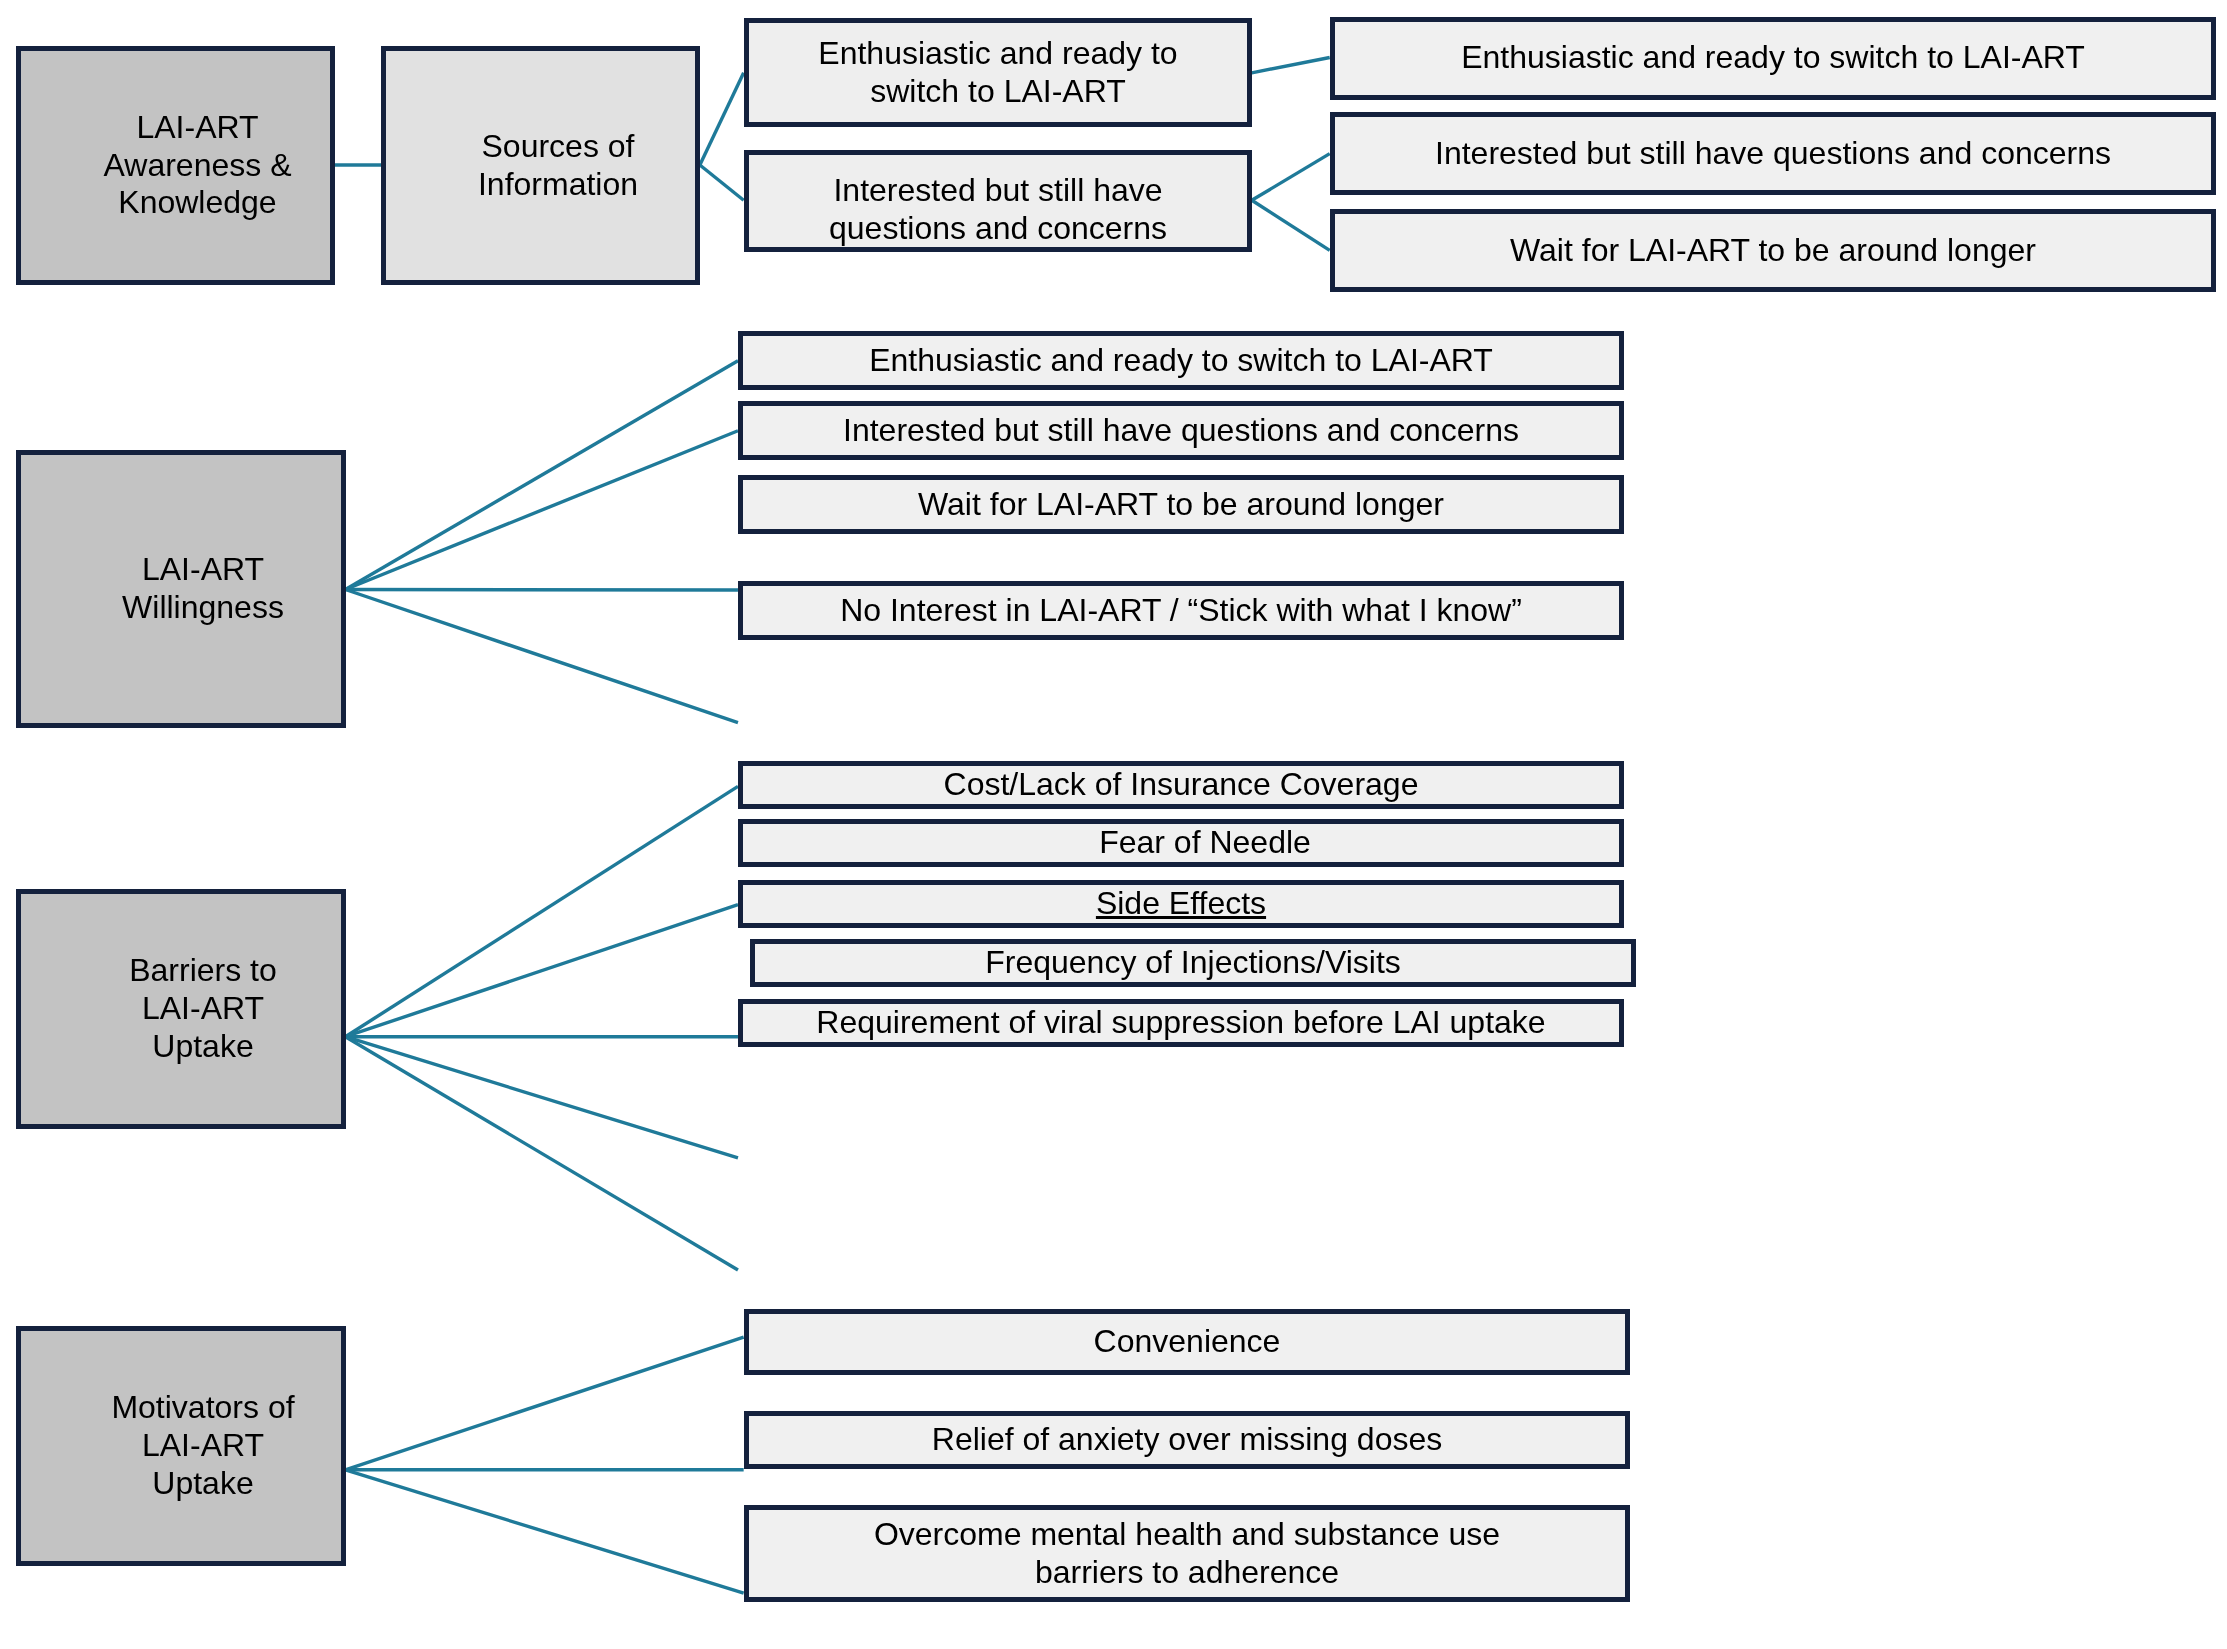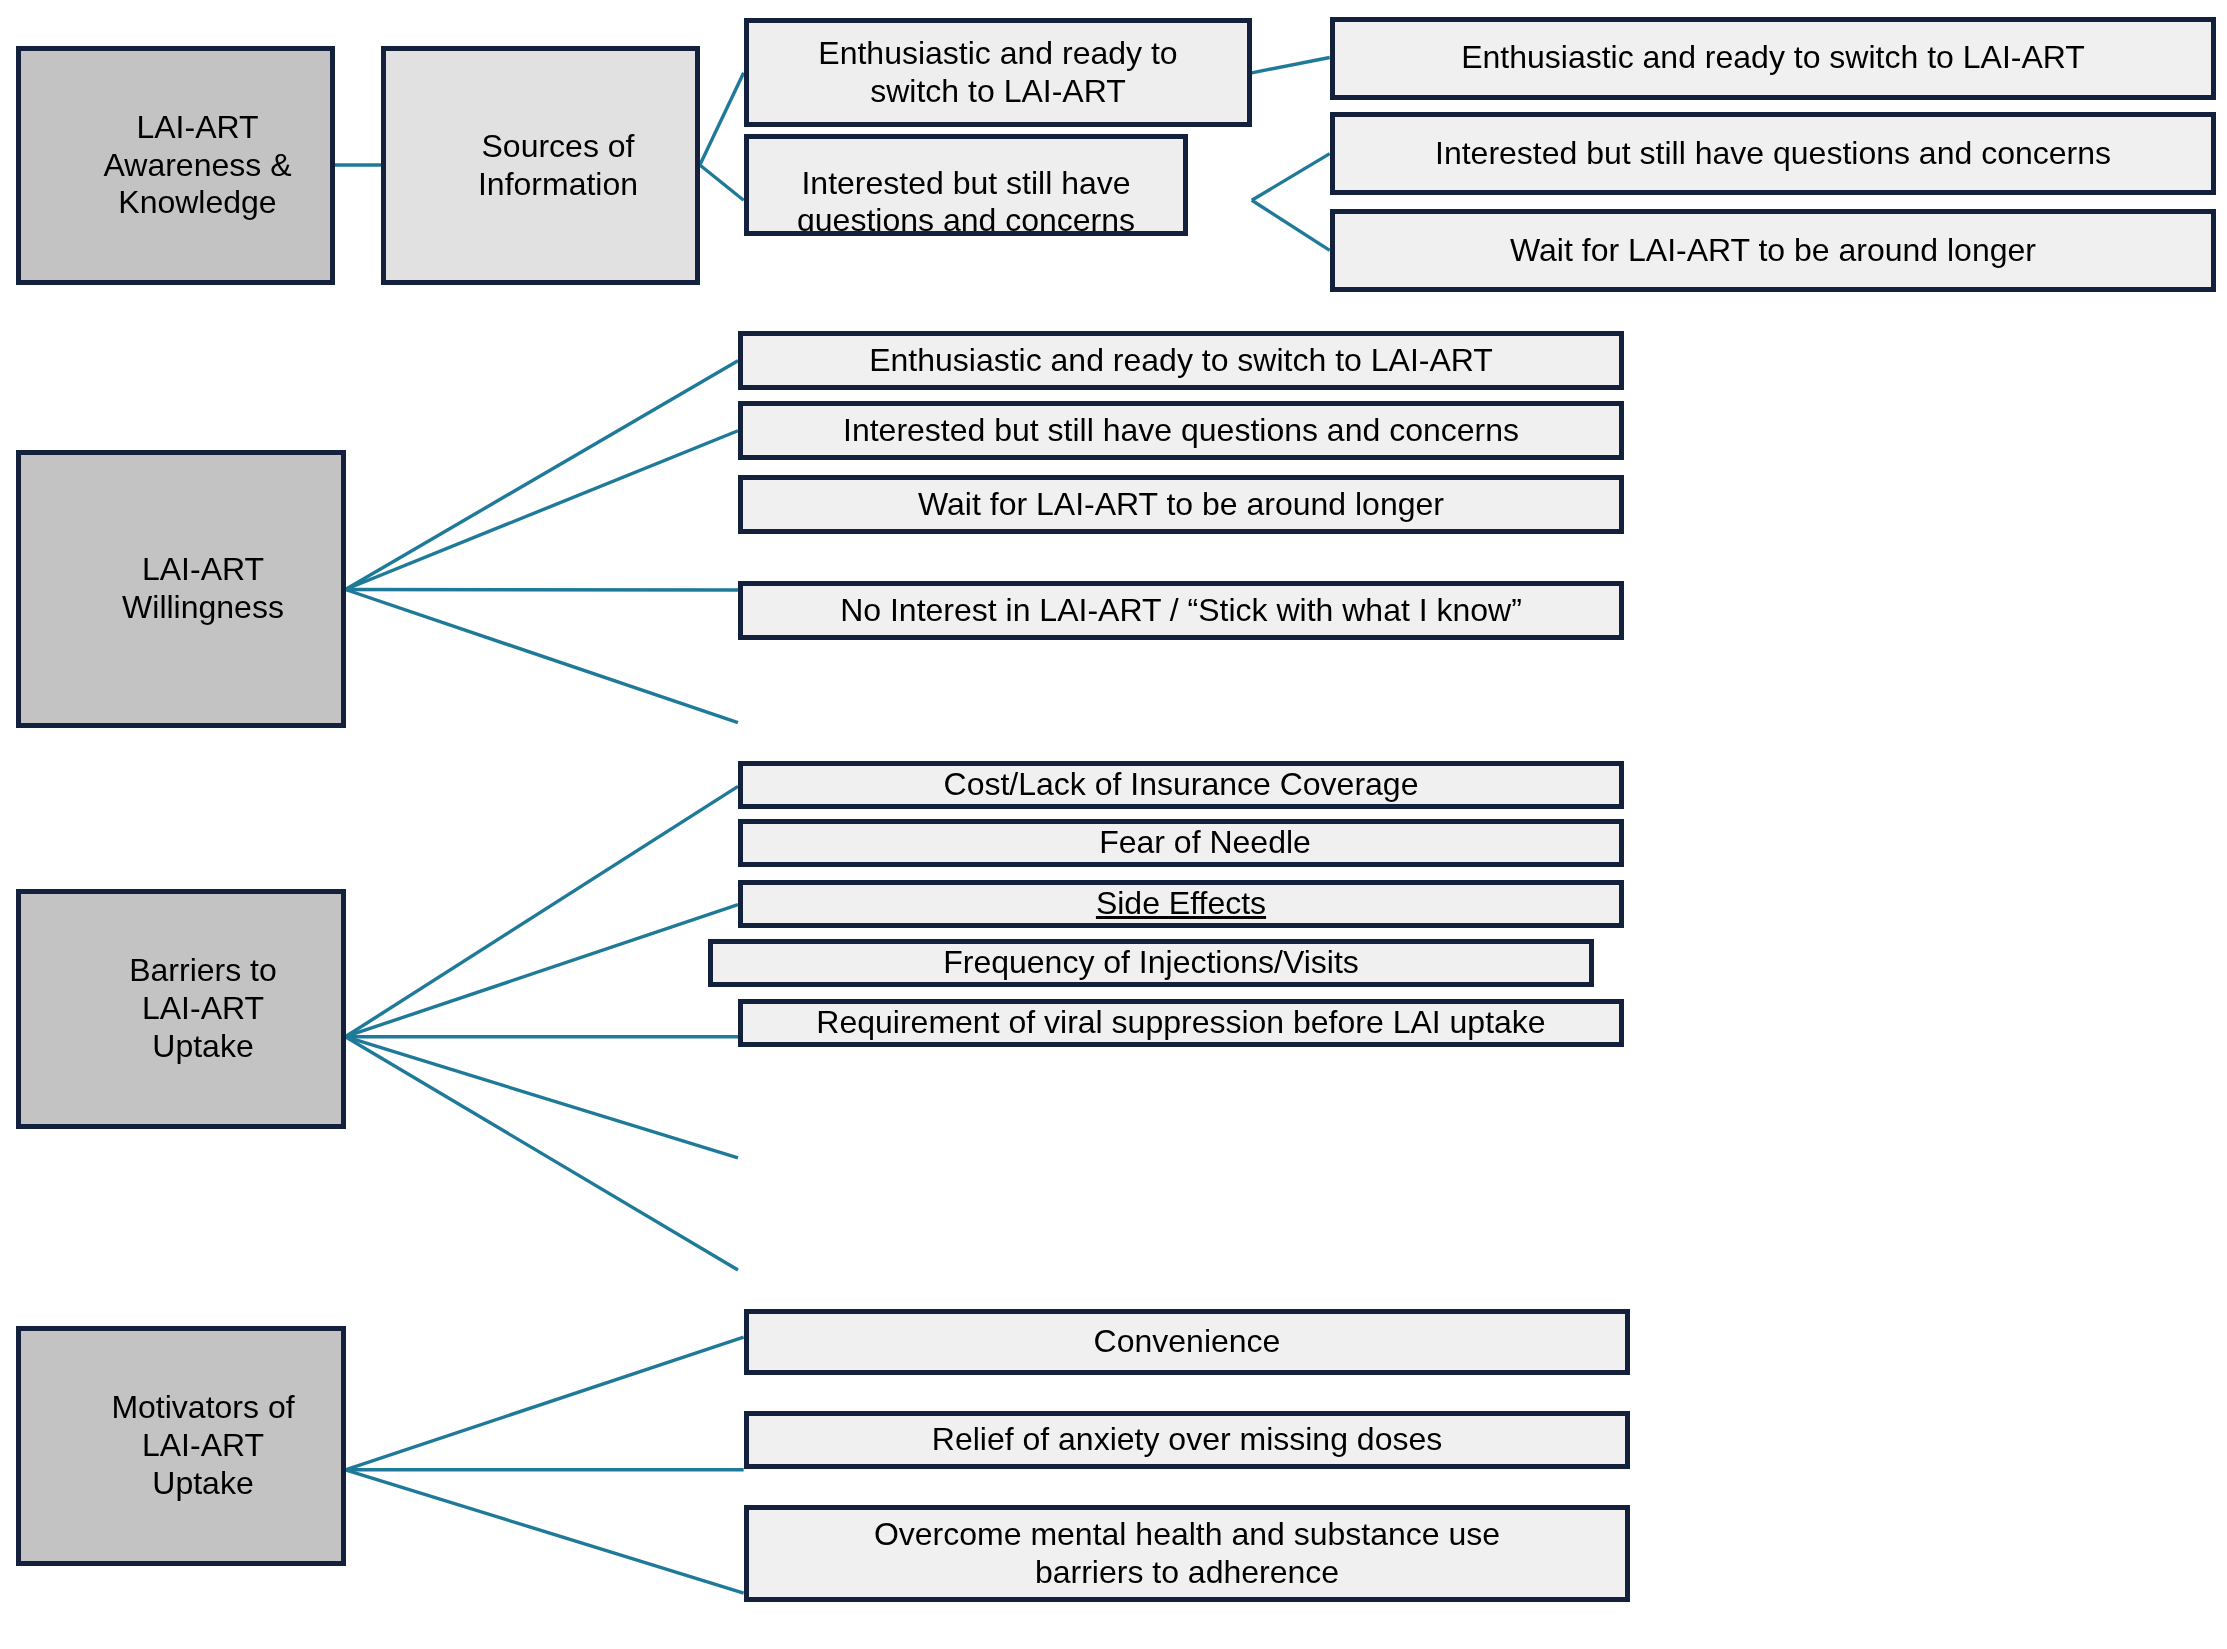--- a/index.html
+++ b/index.html
@@ -93,21 +93,21 @@
   <div class="node mid" style="left:381px;top:46px;width:319px;height:239px;padding-left:35px;">
     <span class="lbl">Sources of
 Information</span>
   </div>
 
   <div class="node sub" style="left:744px;top:18px;width:508px;height:109px;">
     <span class="lbl">Enthusiastic and ready to
 switch to LAI-ART</span>
   </div>
 
-  <div class="node sub clip" style="left:744px;top:134px;width:444px;height:102px;align-items:flex-end;">
+  <div class="node sub clip" style="left:744px;top:150px;width:508px;height:102px;">
     <span class="lbl">Interested but still have
 questions and concerns</span>
   </div>
 
   <div class="node leaf" style="left:1330px;top:16.5px;width:886px;height:83px;">
     <span class="lbl">Enthusiastic and ready to switch to LAI-ART</span>
   </div>
 
   <div class="node leaf" style="left:1330px;top:112px;width:886px;height:83px;">
     <span class="lbl">Interested but still have questions and concerns</span>
@@ -143,21 +143,21 @@
 
   <div class="node leaf" style="left:738px;top:761px;width:886px;height:48px;">
     <span class="lbl">Cost/Lack of Insurance Coverage</span>
   </div>
   <div class="node leaf" style="left:738px;top:819px;width:886px;height:48px;padding-left:48px;">
     <span class="lbl">Fear of Needle</span>
   </div>
   <div class="node leaf" style="left:738px;top:880px;width:886px;height:48px;text-decoration:underline;">
     <span class="lbl">Side Effects</span>
   </div>
-  <div class="node leaf" style="left:708px;top:939px;width:886px;height:48px;">
+  <div class="node leaf" style="left:750px;top:939px;width:886px;height:48px;">
     <span class="lbl">Frequency of Injections/Visits</span>
   </div>
   <div class="node leaf" style="left:738px;top:999px;width:886px;height:48px;">
     <span class="lbl">Requirement of viral suppression before LAI uptake</span>
   </div>
 
   <div class="node cat" style="left:16px;top:1326px;width:330px;height:240px;">
     <span class="lbl">Motivators of
 LAI-ART
 Uptake</span>

